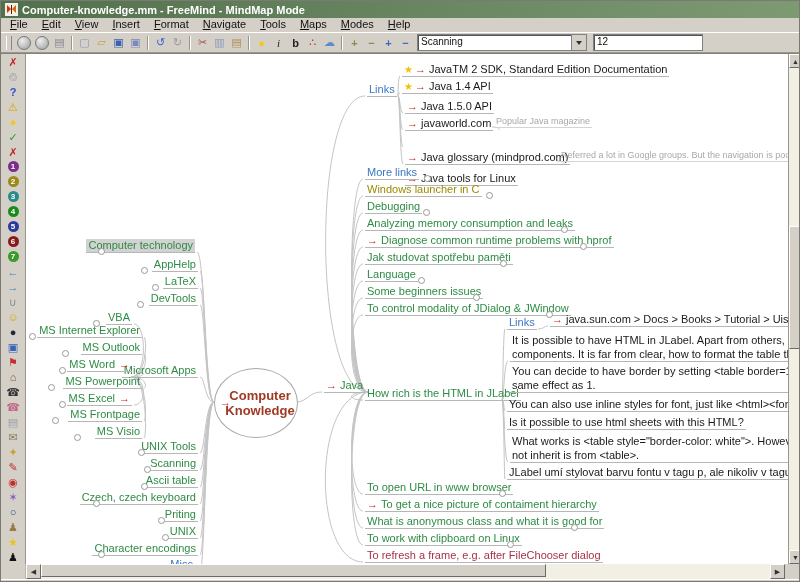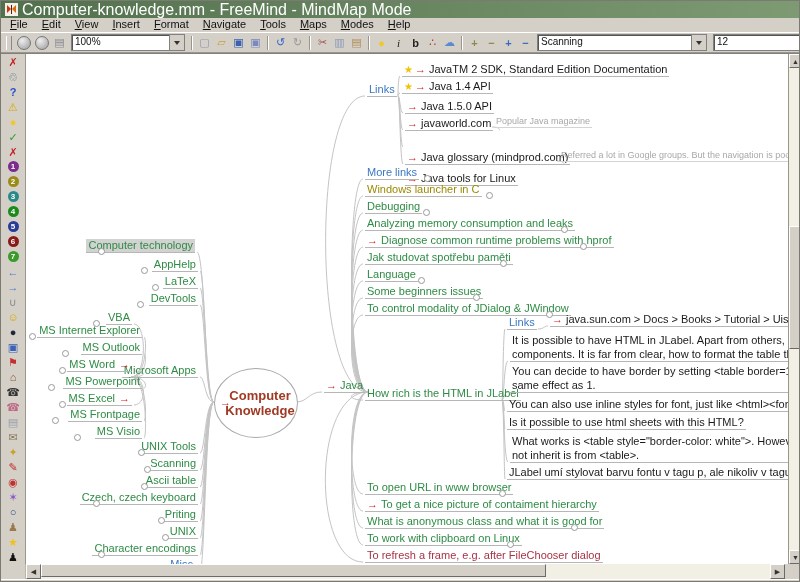--- a/index.html
+++ b/index.html
@@ -1,20 +1,20 @@
 <!DOCTYPE html>
 <html><head>
 <meta charset="utf-8">
 <style>
   html,body{margin:0;padding:0;background:#d4d0c8;font-family:"Liberation Sans","DejaVu Sans",sans-serif;}
   .win{width:800px;height:582px;overflow:hidden;display:flex;flex-direction:column;box-sizing:border-box;border:1px solid #7a7a72;}
   
   .titlebar{height:17px;background:linear-gradient(90deg,#51704c,#7d9a73);display:flex;align-items:center;padding:0 4px;flex:none;}
   .app-icon{width:13px;height:13px;margin-right:4px;flex:none;}
-  .title-text{color:#fff;font-size:16px;font-weight:normal;white-space:nowrap;}
+  .title-text{color:#fff;font-size:11px;font-weight:bold;white-space:nowrap;}
   
   .menubar{height:11px;padding:1px 2px 2px 2px;display:flex;align-items:center;font-size:11px;flex:none;background:#d4d0c8;}
   .menu-item{padding:8px 7px;color:#111;cursor:default;line-height:11px;}
   
   .toolbar{height:19px;flex:none;background:#d4d0c8;border-top:1px solid #fff;border-bottom:1px solid #9a968a;display:flex;align-items:center;padding:0 2px;overflow:hidden;}
   .tb-grip{width:4px;height:14px;border-left:1px solid #fff;border-right:1px solid #888;margin:0 3px;flex:none;}
   .tb-round{width:12px;height:12px;border-radius:50%;background:radial-gradient(circle at 35% 30%,#eee,#9c9c9c);border:1px solid #777;margin:0 2px;flex:none;}
   .tb-btn{width:17px;height:16px;display:flex;align-items:center;justify-content:center;font-size:11px;flex:none;cursor:default;}
   .tb-sep{width:1px;height:14px;background:#9a968a;border-right:1px solid #fff;margin:0 3px;flex:none;}
   .combo{height:15px;display:flex;flex:none;border:1px solid #808080;background:#fff;box-shadow:inset 1px 1px 0 #555;margin:0 3px;}
@@ -75,24 +75,20 @@
       <span class="menu-item"><u>T</u>ools</span>
       <span class="menu-item"><u>M</u>aps</span>
       <span class="menu-item"><u>M</u>odes</span>
       <span class="menu-item"><u>H</u>elp</span>
     </div>
   <div class="toolbar" id="toolbar">
       <div class="tb-grip"></div>
       <div class="tb-round"></div>
       <div class="tb-round"></div>
       <div class="tb-btn" style="color: rgb(138, 138, 146);">▤</div>
-      <div class="combo zoom">
-        <div class="val">100%</div>
-        <div class="drop"></div>
-      </div>
       <div class="tb-sep"></div>
       <div class="tb-btn" style="color: rgb(138, 150, 180);">▢</div>
       <div class="tb-btn" style="color: rgb(200, 162, 58);">▱</div>
       <div class="tb-btn" style="color: rgb(58, 98, 176);">▣</div>
       <div class="tb-btn" style="color: rgb(122, 138, 192);">▣</div>
       <div class="tb-sep"></div>
       <div class="tb-btn" style="color: rgb(58, 102, 200);">↺</div>
       <div class="tb-btn" style="color: rgb(154, 154, 154);">↻</div>
       <div class="tb-sep"></div>
       <div class="tb-btn" style="color: rgb(160, 88, 88);">✂</div>

